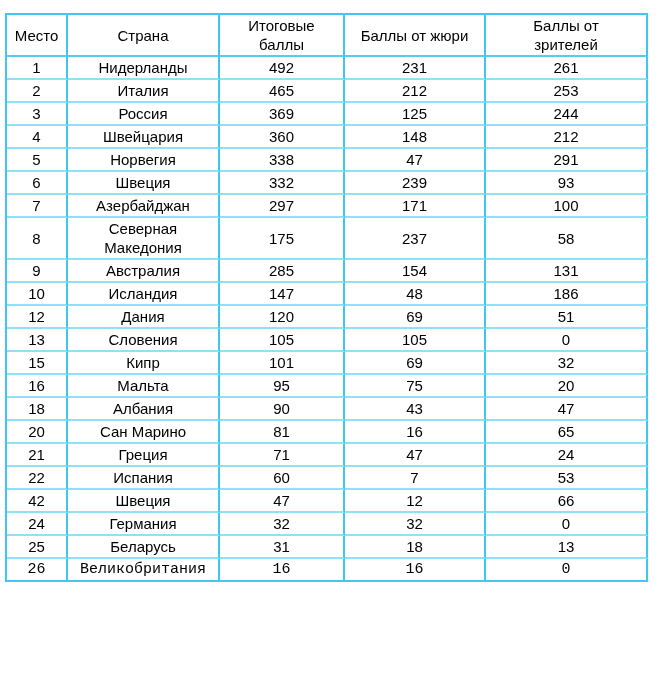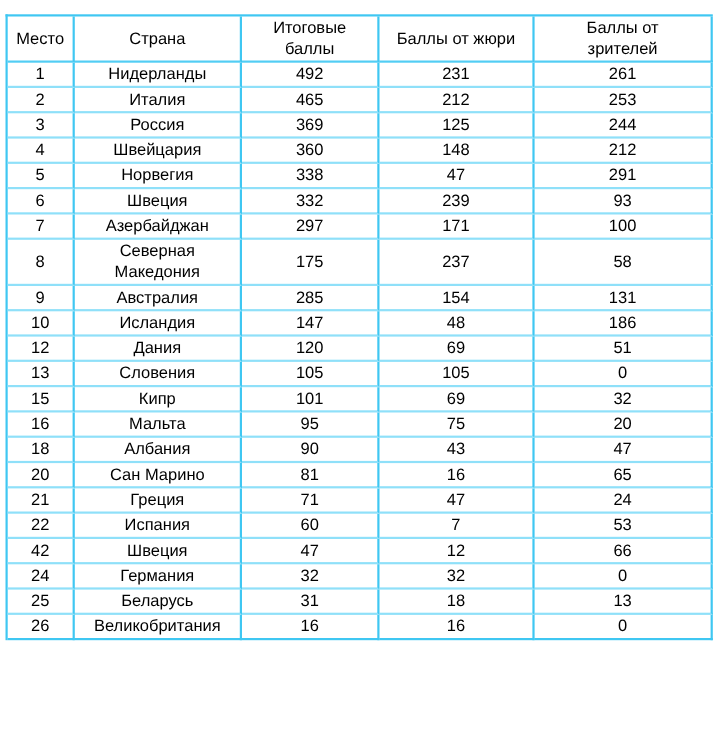--- a/index.html
+++ b/index.html
@@ -51,20 +51,21 @@
   }
   thead th {
     height: 42px;
     border-bottom-color: var(--header-separator);
   }
   tbody td {
     height: 21px;
   }
   tbody tr:last-child td {
     border-bottom-color: var(--border-outer);
+    font-family: Liberation Mono, monospace;
   }
 </style>
 </head>
 <body>
 
 <div class="table-wrap">
   <table>
     <colgroup>
       <col class="c0">
         <col class="c1">

